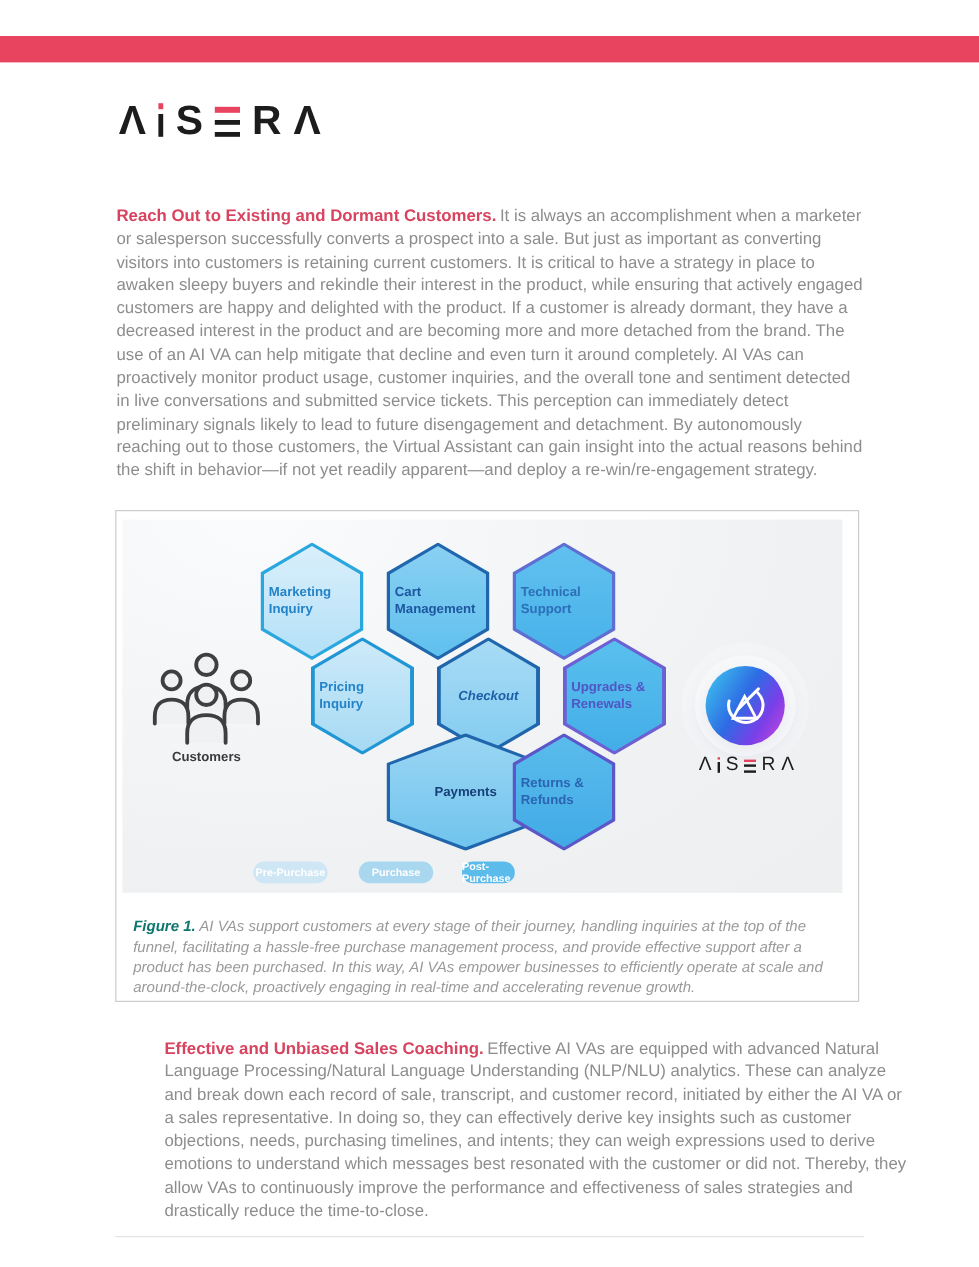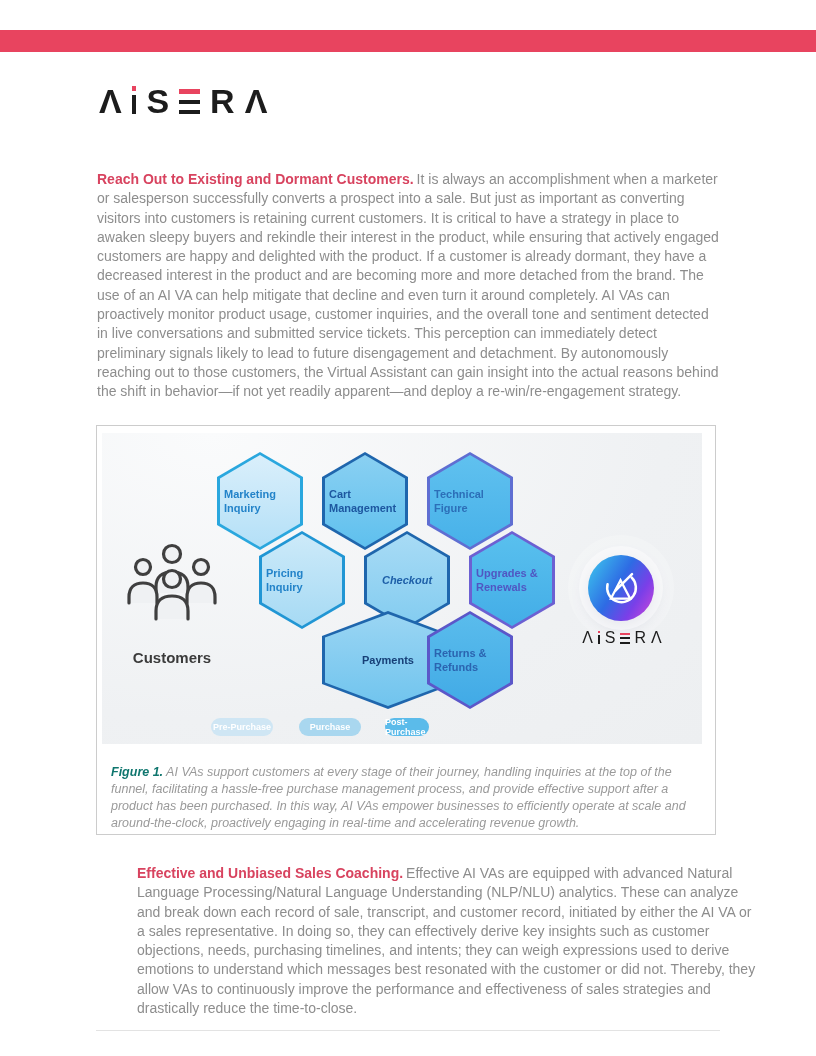--- a/index.html
+++ b/index.html
@@ -53,21 +53,21 @@
   
   .pill{position:absolute;top:285px;height:18px;border-radius:9px;color:#ffffff;
     font-weight:700;font-size:9px;display:flex;align-items:center;justify-content:center;}
   .pill1{left:109px;width:62px;background:#cfe6f4;}
   .pill2{left:197px;width:62px;background:#a9d7ef;}
   .pill3{left:283px;width:44px;background:#5bbbea;}
 
   
   .customers-icon{position:absolute;left:22px;top:108px;width:96px;height:80px;}
   .customers-label{position:absolute;left:12px;top:192px;width:116px;text-align:center;
-    font-weight:700;font-size:15px;color:#3b3b3b;margin-top:24px;}
+    font-weight:700;font-size:11px;color:#3b3b3b;}
 
   
   .emblem{position:absolute;left:486px;top:122px;width:66px;height:66px;border-radius:50%;
     background:linear-gradient(122deg,#3ecdee 0%,#2e6be4 45%,#7a3fe8 72%,#d447d8 100%);
     box-shadow:0 0 0 9px rgba(255,255,255,0.45),0 0 0 20px rgba(255,255,255,0.22),0 5px 16px rgba(110,110,160,0.30);
     display:flex;align-items:center;justify-content:center;}
   .figure-wordmark{position:absolute;left:474px;top:198px;width:92px;font-size:16px;
     display:flex;justify-content:center;}
   .figure-wordmark .lg-ch{font-weight:500;}
 
@@ -136,21 +136,21 @@
       <div class="ht">Marketing Inquiry</div>
     </div>
     <div class="hex hex2">
       <div class="hb"></div>
         <div class="hf"></div>
       <div class="ht">Cart Management</div>
     </div>
     <div class="hex hex3">
       <div class="hb"></div>
         <div class="hf"></div>
-      <div class="ht">Technical Figure</div>
+      <div class="ht">Technical Support</div>
     </div>
     <div class="hex hex4">
       <div class="hb"></div>
         <div class="hf"></div>
       <div class="ht">Pricing Inquiry</div>
     </div>
     <div class="hex hex5">
       <div class="hb"></div>
         <div class="hf"></div>
       <div class="ht">Checkout</div>

